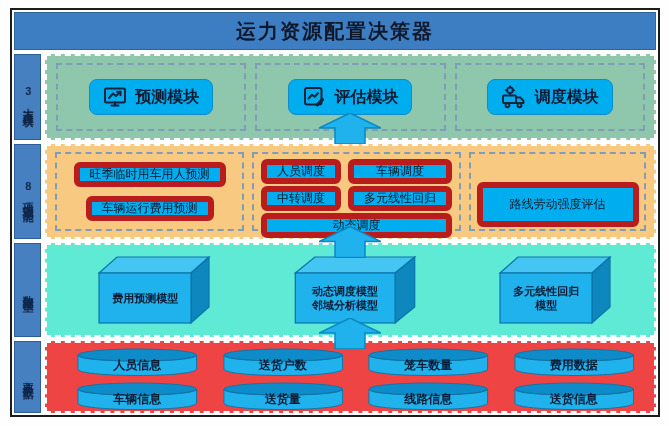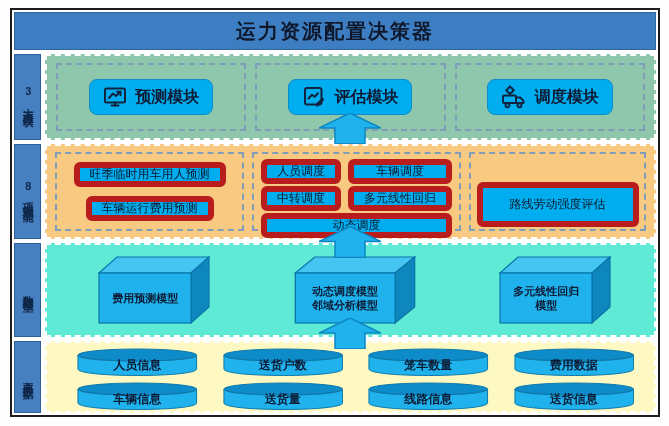--- a/index.html
+++ b/index.html
@@ -43,21 +43,21 @@
     border: 2px dashed #ffffff;
     position: relative;
   }
   .row-1 { height: 86px; }
   .row-2 { height: 95px; }
   .row-3 { height: 94px; }
   .row-4 { height: 72px; }
   .bg-1 { background: #8fc7ad; }
   .bg-2 { background: #f8c981; }
   .bg-3 { background: #5eead4; }
-  .bg-4 { background: #fef9c3; }
+  .bg-4 { background: #ef4444; }
 
   
   .modules-wrap { display: flex; gap: 9px; padding: 7px 9px; height: 100%; }
   .mod-cell {
     flex: 1; border: 2px dashed #7f9db9;
     display: flex; align-items: center; justify-content: center;
   }
   .mod-btn {
     display: inline-flex; align-items: center; gap: 8px;
     background: #00aeef; border: 1px solid #0d8cc9; border-radius: 8px;

